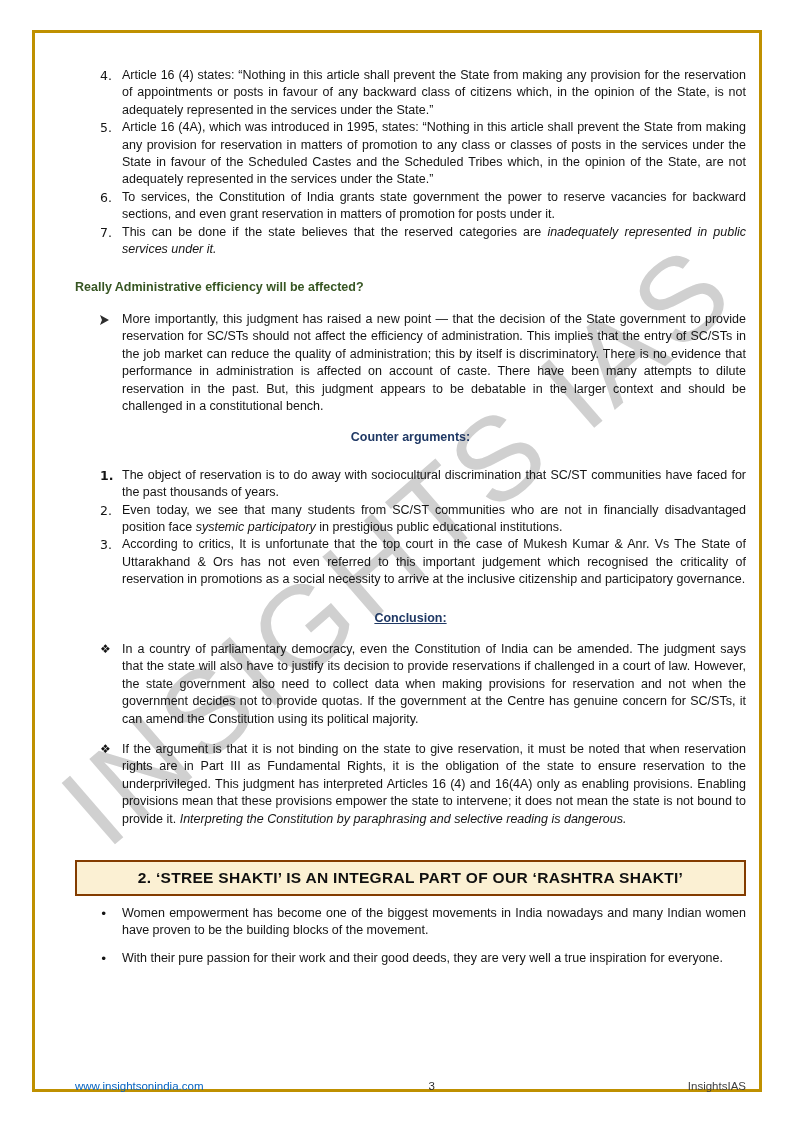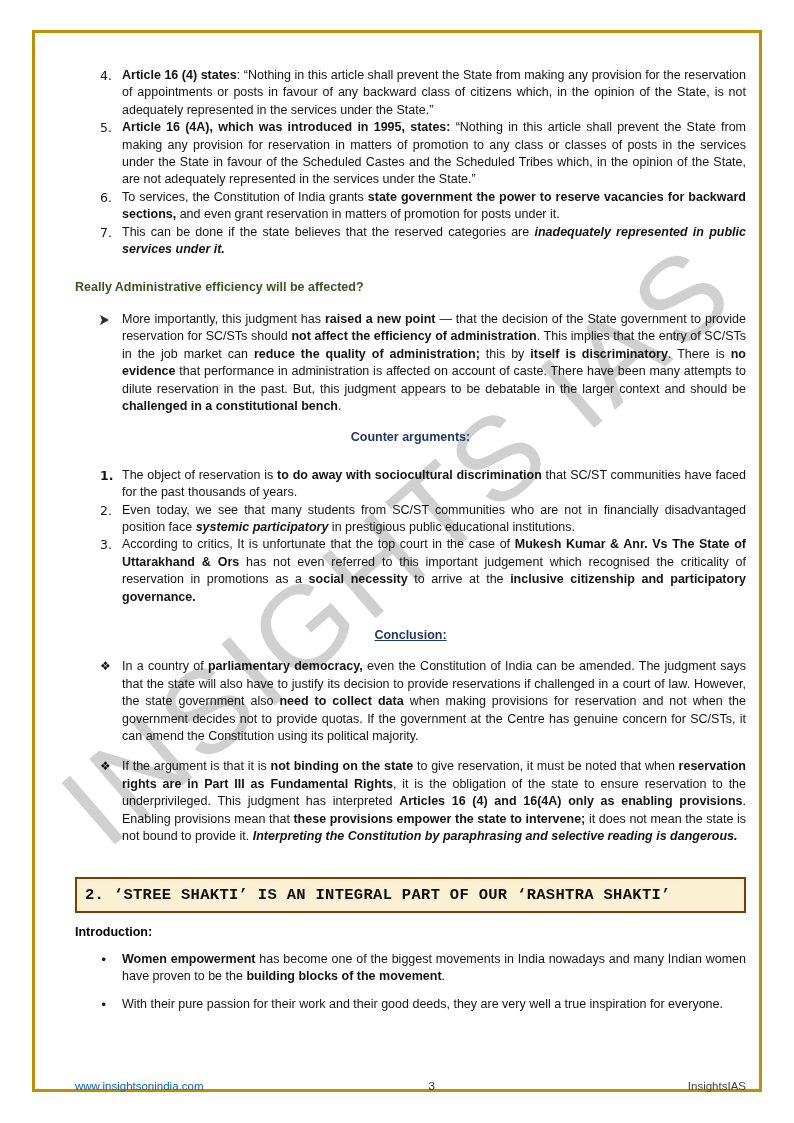--- a/index.html
+++ b/index.html
@@ -33,28 +33,28 @@
   .list.bullet .list-item + .list-item { margin-top:10px; }
   .marker { flex:none; width:47px; padding-left:25px; font-family:"DejaVu Sans","Liberation Sans",sans-serif; }
   .marker.mb { font-weight:bold; }
   .marker .tri {
     display:inline-block; width:9px; height:10px; margin-top:4px;
     background:#2e2e2e;
     clip-path:polygon(0 0, 100% 50%, 0 100%, 22% 50%);
   }
   .list.diamond .marker { font-size:12px; }
   .item-text { flex:1 1 auto; text-align:justify; }
-  .b { font-weight:bold; }
+  .b { font-weight:normal; }
   .i { font-style:italic; }
   .boxed-heading {
     border:2px solid var(--box-border,#833C00);
     background:var(--box-background,#FBF0D3);
-    font-family:Liberation Mono, monospace;
+    font-family:Liberation Sans, sans-serif;
     font-weight:bold; font-size:15.5px; line-height:20px;
-    letter-spacing:0.3px; color:#101010; padding:6px 8px;
+    letter-spacing:0.3px; color:#101010; padding:6px 8px;text-align:center;
   }
   .footer {
     position:absolute; left:40px; top:1030px; width:671px; z-index:1;
     display:flex; justify-content:space-between; align-items:baseline;
     font-size:11.5px;
   }
   .footer-link { color:var(--link-blue,#0563C1); cursor:pointer;margin-top:17px; }
   .footer-page { color:#2b2b2b; }
   .footer-brand { color:#3f3f3f;padding-left:28px; }
 </style>
@@ -109,21 +109,20 @@
         <div class="list-item">
           <div class="marker">❖</div>
           <div class="item-text"><span>In a country of </span><span class="b">parliamentary democracy,</span><span> even the Constitution of India can be amended. The judgment says that the state will also have to justify its decision to provide reservations if challenged in a court of law. However, the state government also </span><span class="b">need to collect data</span><span> when making provisions for reservation and not when the government decides not to provide quotas. If the government at the Centre has genuine concern for SC/STs, it can amend the Constitution using its political majority.</span></div>
         </div>
         <div class="list-item">
           <div class="marker">❖</div>
           <div class="item-text"><span>If the argument is that it is </span><span class="b">not binding on the state</span><span> to give reservation, it must be noted that when </span><span class="b">reservation rights are in Part III as Fundamental Rights</span><span>, it is the obligation of the state to ensure reservation to the underprivileged. This judgment has interpreted </span><span class="b">Articles 16 (4) and 16(4A) only as enabling provisions</span><span>. Enabling provisions mean that </span><span class="b">these provisions empower the state to intervene;</span><span> it does not mean the state is not bound to provide it. </span><span class="b i">Interpreting the Constitution by paraphrasing and selective reading is dangerous.</span></div>
         </div>
       </div>
       <div class="boxed-heading" style="margin-top: 32px;">2. ‘STREE SHAKTI’ IS AN INTEGRAL PART OF OUR ‘RASHTRA SHAKTI’</div>
-      <div class="heading black" style="margin-top: 11px;">Introduction:</div>
       <div class="list bullet" style="margin-top: 9px;">
         <div class="list-item">
           <div class="marker">•</div>
           <div class="item-text"><span class="b">Women empowerment</span><span> has become one of the biggest movements in India nowadays and many Indian women have proven to be the </span><span class="b">building blocks of the movement</span><span>.</span></div>
         </div>
         <div class="list-item">
           <div class="marker">•</div>
           <div class="item-text"><span>With their pure passion for their work and their good deeds, they are very well a true inspiration for everyone.</span></div>
         </div>
       </div>

